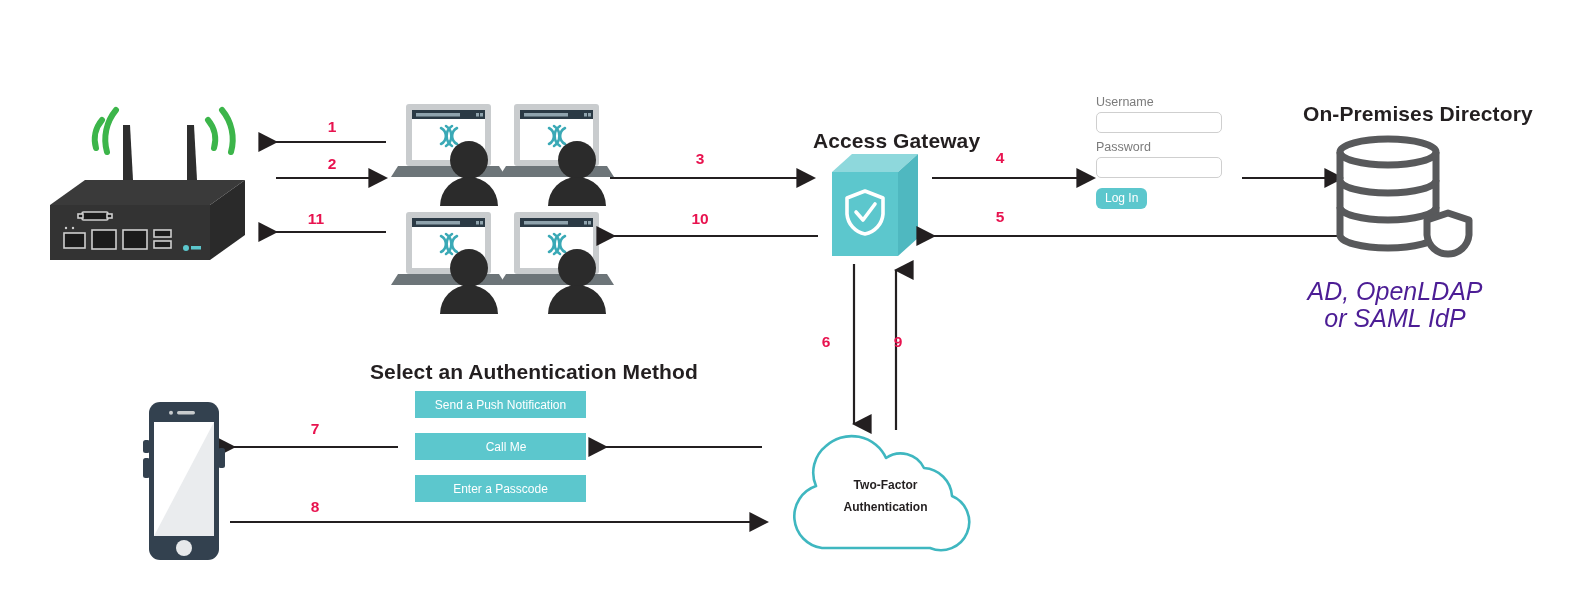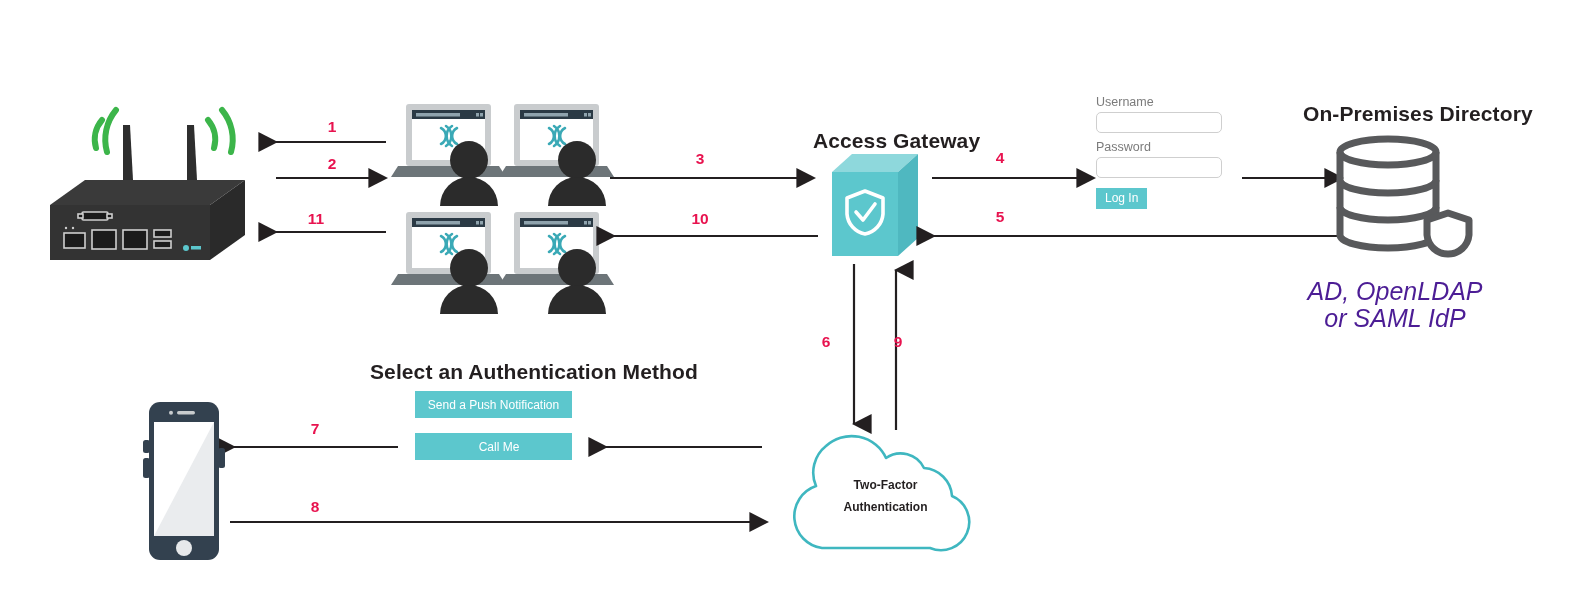--- a/index.html
+++ b/index.html
@@ -30,27 +30,27 @@
   }
 
   
   .form-label{font-size:12.5px;color:#7b7b7b;white-space:nowrap;}
   .form-input{
     width:126px;height:21px;border:1px solid #cfcfcf;border-radius:5px;
     background:#fff;box-sizing:border-box;
   }
   .login-btn{
     background:#5cc7cd;color:#ffffff;font-size:12px;
-    padding:4px 9px 5px 9px;border:0;border-radius:0;
+    padding:4px 9px 5px 9px;border:0;border-radius:6px;
     display:inline-block;line-height:1;text-align:right;
   }
 
   
   .auth-btn{
-    width:157px;height:27px;background:#5cc7cd;color:#ffffff;
+    width:171px;height:27px;background:#5cc7cd;color:#ffffff;
     font-size:12px;display:flex;align-items:center;justify-content:center;
     border:0;box-sizing:border-box;
   }
 
   
   svg{display:block;overflow:visible;}
 </style>
 </head>
 <body>
 
@@ -309,20 +309,21 @@
   </div>
   <div class="abs cloud-label" style="left:778px;top:474px;width:215px;">
     <div>Two-Factor</div>
     <div>Authentication</div>
   </div>
 
   <div class="abs heading" style="left:370px;top:360px;">Select an Authentication Method</div>
   <div class="abs" style="left:415px;top:391px;width:157px;">
     <button class="auth-btn">Send a Push Notification</button>
     <button class="auth-btn" style="margin-top:15px;padding-left:17px;">Call Me</button>
+    <button class="auth-btn" style="margin-top:15px;">Enter a Passcode</button>
   </div>
 
   <div class="abs" style="left:228px;top:437px;width:172px;height:20px;">
     <svg width="172" height="20" viewBox="0 0 172 20">
       <line x1="170" y1="10" x2="6" y2="10" stroke="#231f20" stroke-width="2.2" marker-end="url(#ahL)"></line>
     </svg>
   </div>
   <div class="abs stepnum" style="left:280px;top:420px;width:70px;">7</div>
 
   <div class="abs" style="left:600px;top:437px;width:164px;height:20px;">

